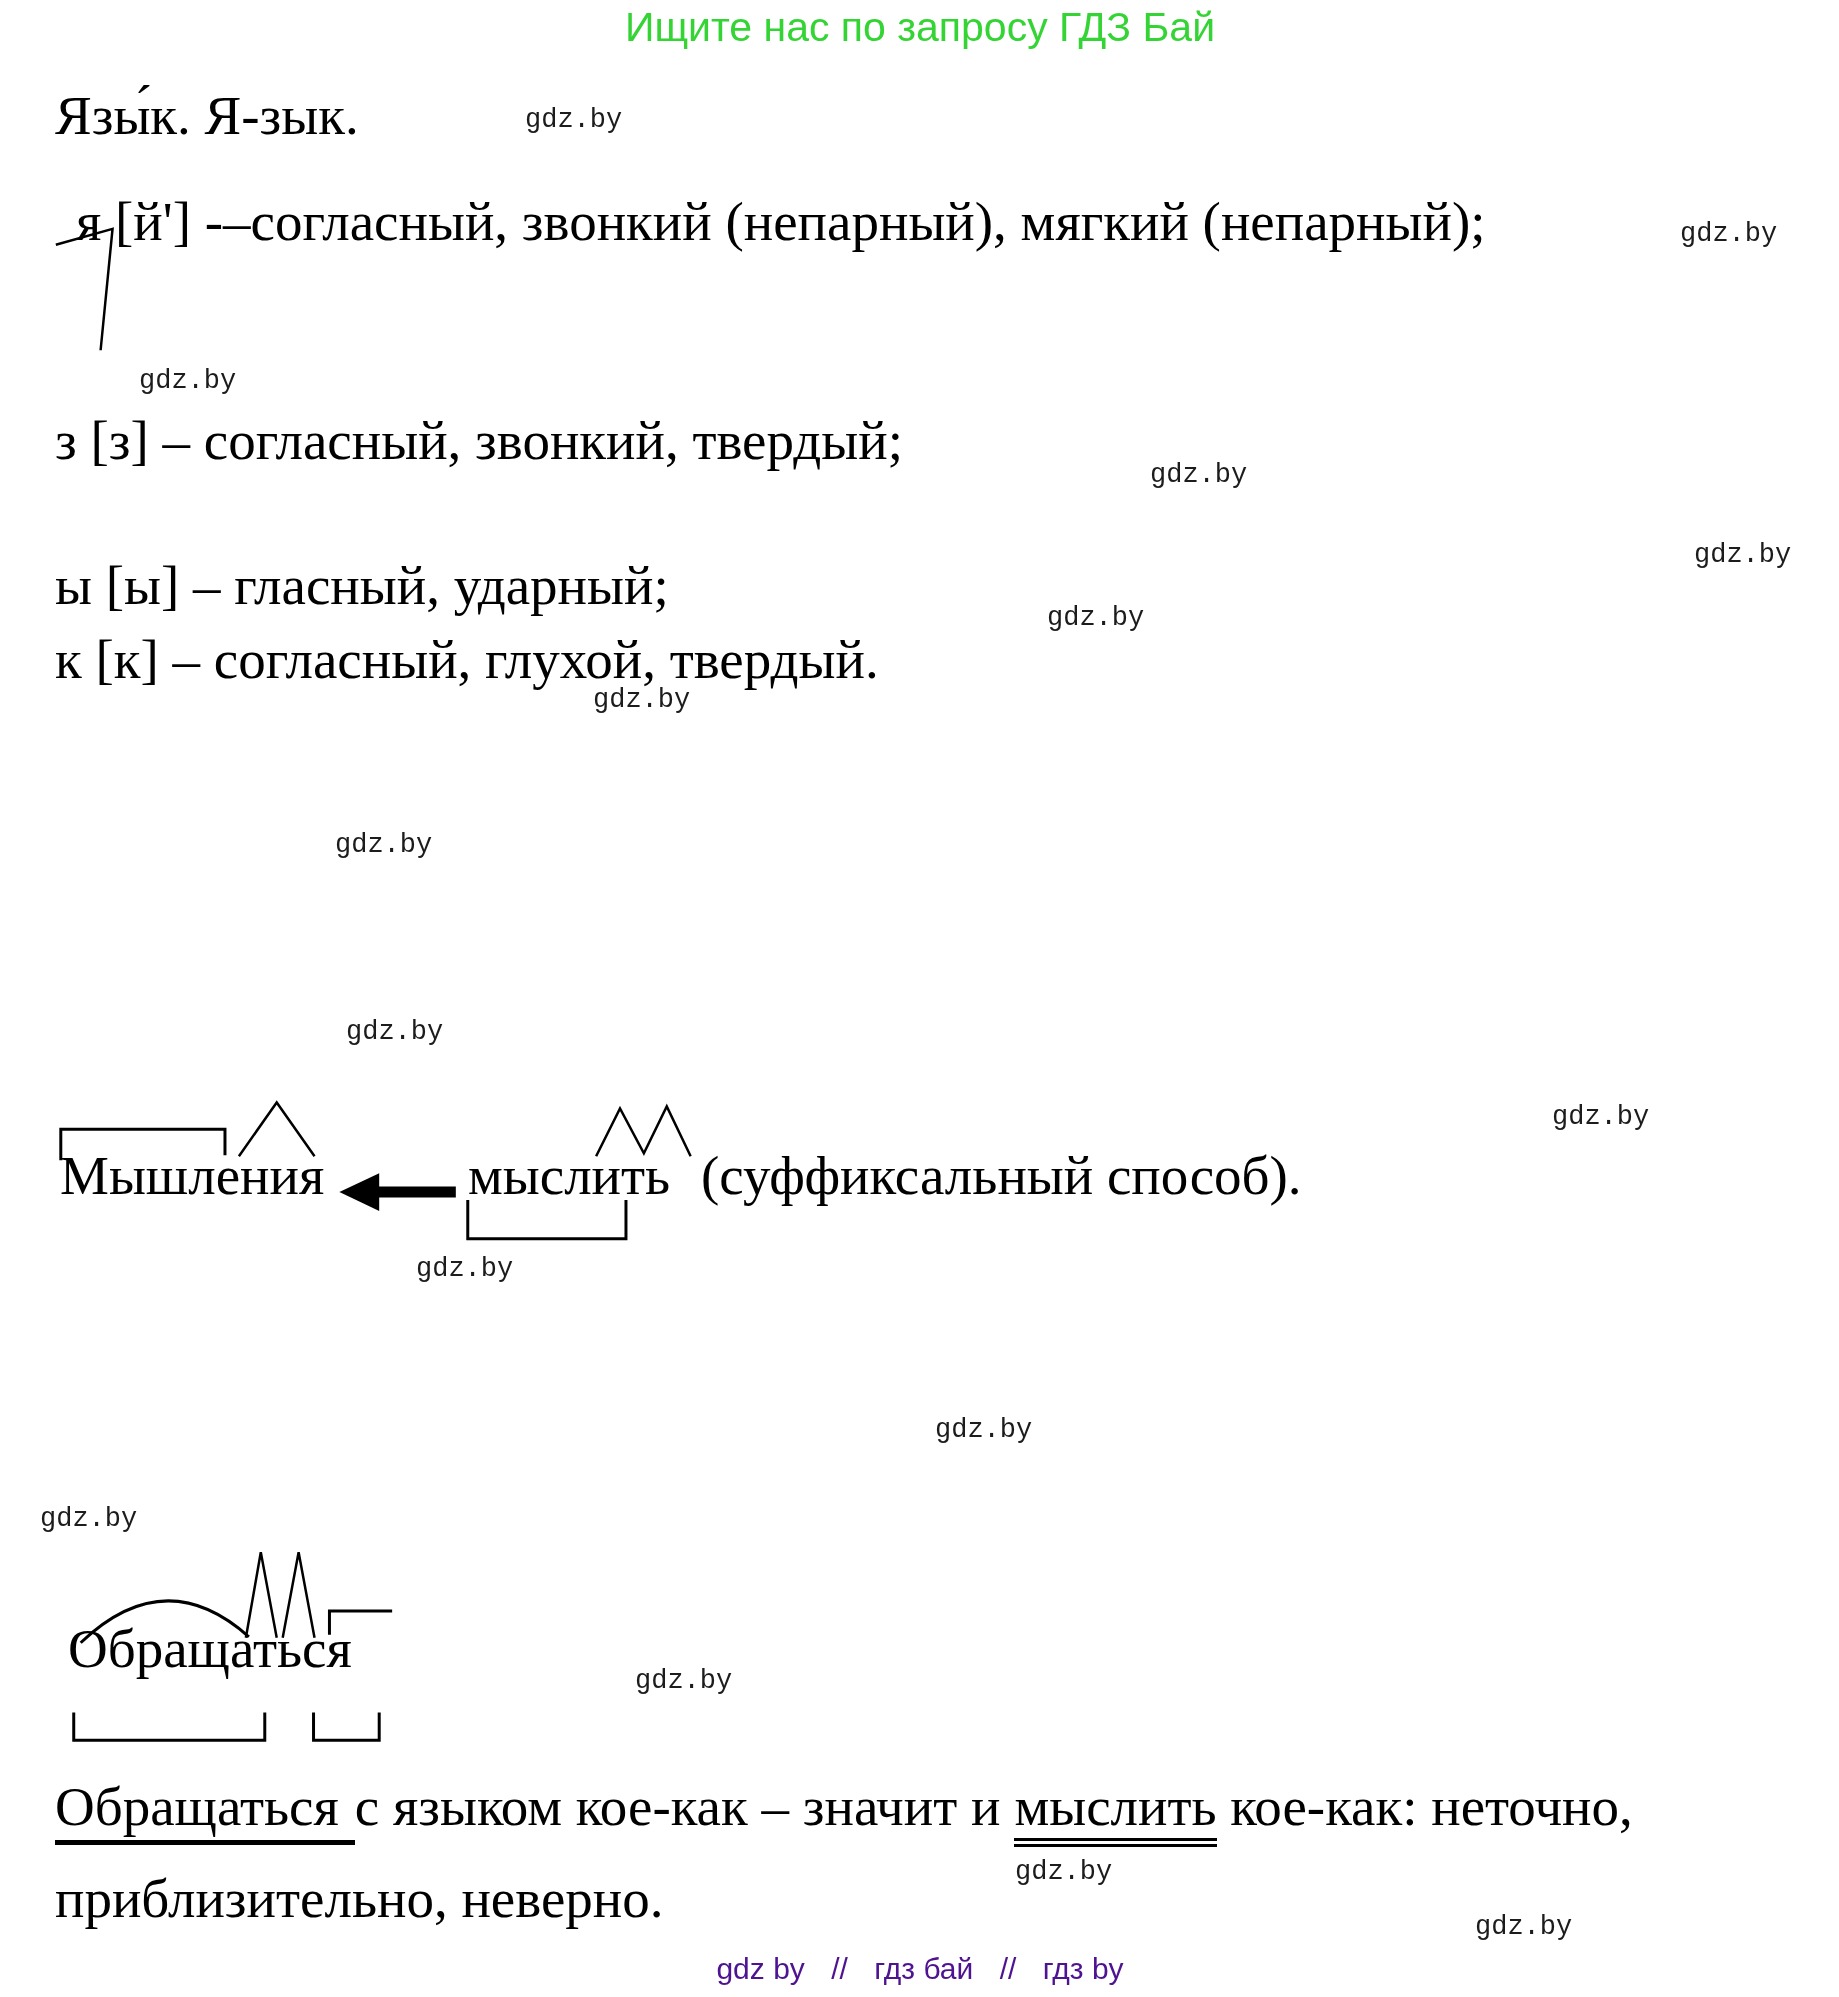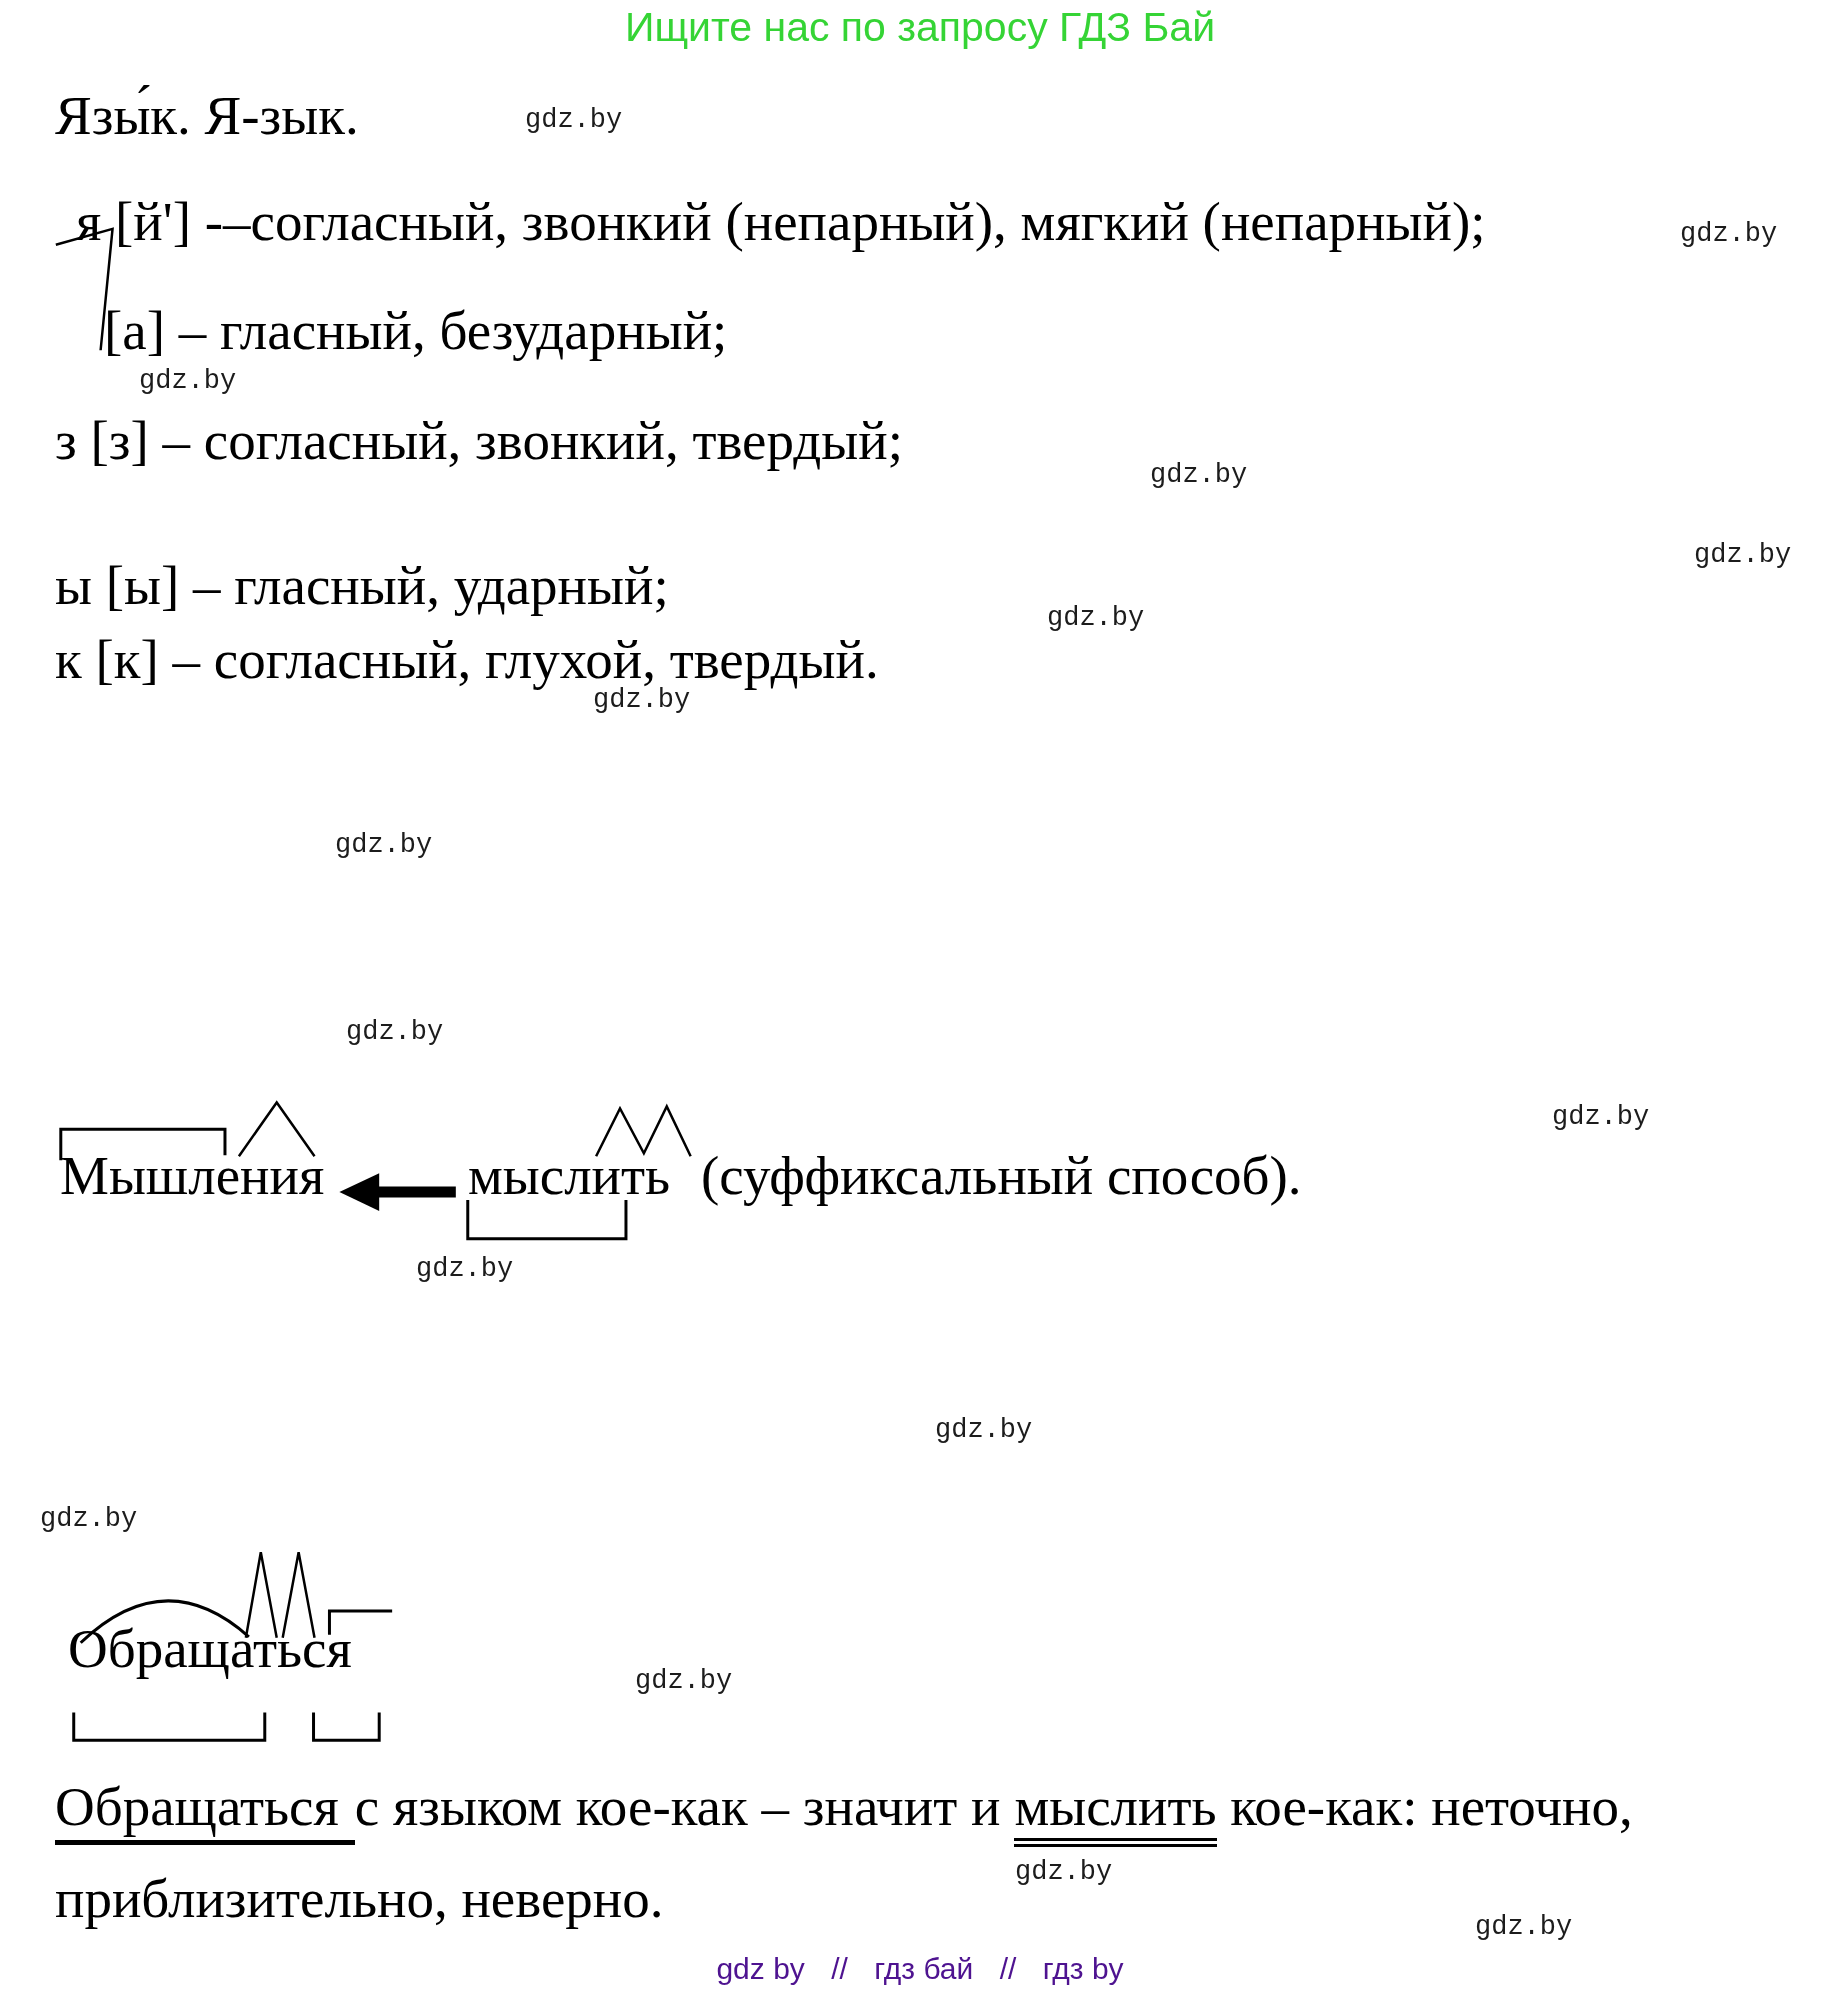--- a/index.html
+++ b/index.html
@@ -22,21 +22,20 @@
 </style>
 </head>
 <body>
 
 <div class="page">
 
   <div class="promo">Ищите нас по запросу ГДЗ Бай</div>
 
   <div class="serif" style="top:86px;left:55px;">Язы́к. Я-зык.</div>
   <div class="serif" style="top:192px;left:55px;margin-left:21px;">я [й'] -–согласный, звонкий (непарный), мягкий (непарный);</div>
-  <div class="serif" style="top:301px;left:104px;">[а] – гласный, безударный;</div>
   <div class="serif" style="top:411px;left:55px;">з [з] – согласный, звонкий, твердый;</div>
   <div class="serif" style="top:520px;left:55px;margin-top:36px;">ы [ы] – гласный, ударный;</div>
   <div class="serif" style="top:630px;left:55px;">к [к] – согласный, глухой, твердый.</div>
 
   <div class="serif" style="top:1146px;left:60px;">Мышления</div>
   <div class="serif" style="top:1146px;left:468px;">мыслить</div>
   <div class="serif" style="top:1146px;left:701px;">(суффиксальный способ).</div>
 
   <div class="serif" style="top:1619px;left:68px;">Обращаться</div>
 

